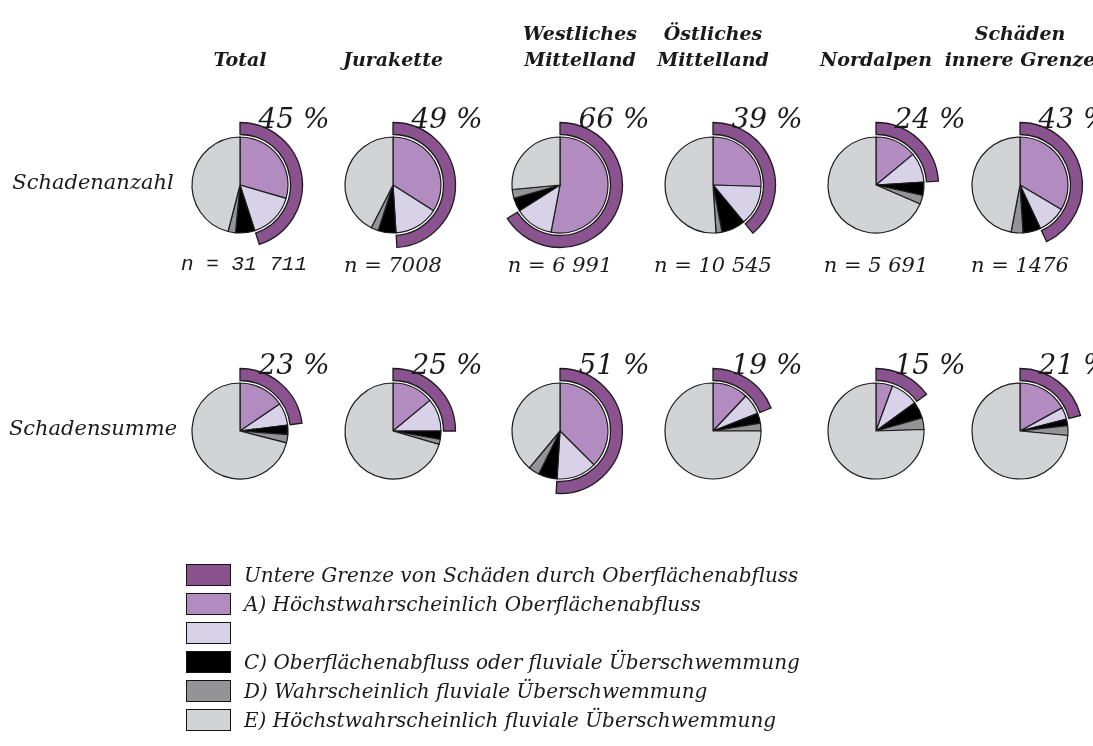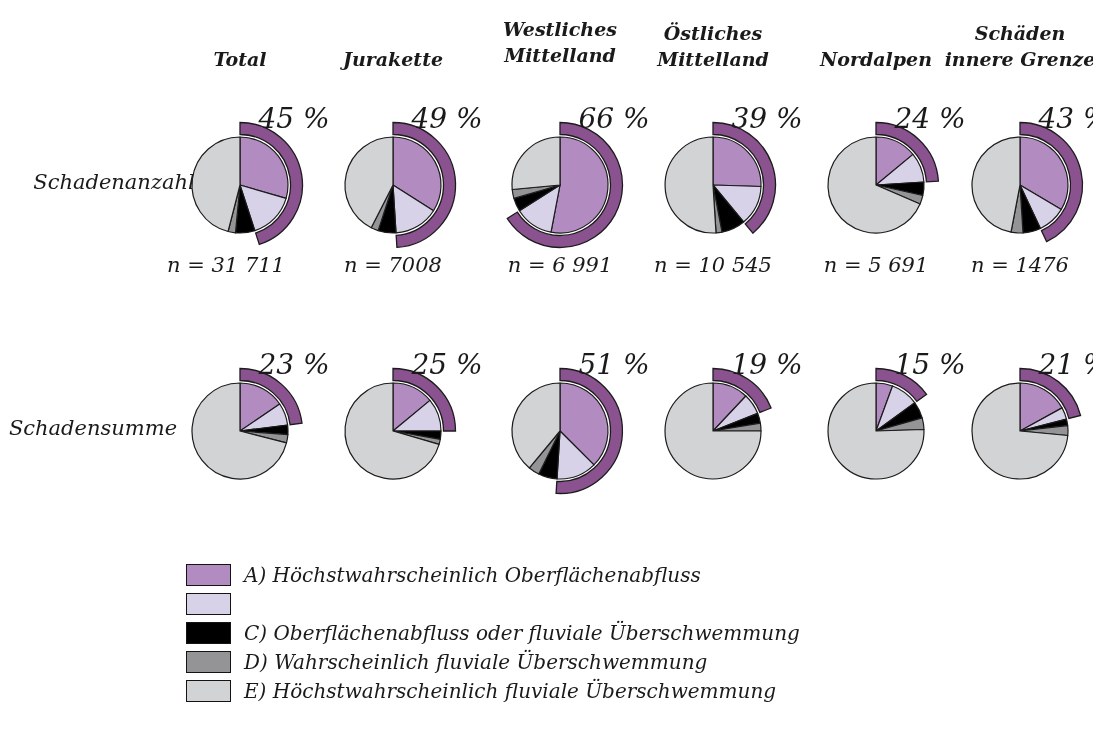--- a/index.html
+++ b/index.html
@@ -48,51 +48,51 @@
 <body>
 
 <div id="stage">
   <div id="headers">
       <div class="col-header" style="left: 155px; width: 170px;">
         <div>Total</div>
       </div>
       <div class="col-header" style="left: 308px; width: 170px;">
         <div>Jurakette</div>
       </div>
-      <div class="col-header" style="left: 475px; width: 170px; justify-content: center;">
+      <div class="col-header" style="left: 495px; width: 170px;">
         <div>Westliches</div>
         <div>Mittelland</div>
       </div>
       <div class="col-header" style="left: 628px; width: 170px;">
         <div>Östliches</div>
         <div>Mittelland</div>
       </div>
       <div class="col-header" style="left: 791px; width: 170px;">
         <div>Nordalpen</div>
       </div>
       <div class="col-header" style="left: 935px; width: 170px;">
         <div>Schäden</div>
         <div>innere Grenze</div>
       </div>
     </div>
   <div id="row-labels">
-      <div class="row-label" style="left: 8px; top: 170px; margin-left: 21px;">Schadenanzahl</div>
+      <div class="row-label" style="left: 8px; top: 170px;">Schadenanzahl</div>
       <div class="row-label" style="left: 8px; top: 416px;">Schadensumme</div>
     </div>
   <div id="pies">
       <svg class="pie-svg" width="150" height="150" viewBox="-75 -75 150 150" style="left: 165px; top: 110px;">
         <path d="M0.00,-62.50 A62.5,62.5 0 0 1 19.31,59.44 L15.61,48.03 A50.5,50.5 0 0 0 0.00,-50.50 Z" fill="#8B5290" stroke="#1c1c1c" stroke-width="1.3"></path>
         <path d="M0,0 L0.00,-48.00 A48,48 0 0 1 46.09,13.39 Z" fill="#B28CC0" stroke="#1c1c1c" stroke-width="1.2" stroke-linejoin="round"></path>
         <path d="M0,0 L46.09,13.39 A48,48 0 0 1 14.83,45.65 Z" fill="#D8D2E8" stroke="#1c1c1c" stroke-width="1.2" stroke-linejoin="round"></path>
         <path d="M0,0 L14.83,45.65 A48,48 0 0 1 -4.52,47.79 Z" fill="#000000" stroke="#1c1c1c" stroke-width="1.2" stroke-linejoin="round"></path>
         <path d="M0,0 L-4.52,47.79 A48,48 0 0 1 -11.94,46.49 Z" fill="#949497" stroke="#1c1c1c" stroke-width="1.2" stroke-linejoin="round"></path>
         <path d="M0,0 L-11.94,46.49 A48,48 0 0 1 -0.00,-48.00 Z" fill="#D2D3D5" stroke="#1c1c1c" stroke-width="1.2" stroke-linejoin="round"></path>
       </svg>
       <div class="pct-label" style="left: 242px; top: 102px;">45 %</div>
-      <div class="n-label" style="left: 141px; top: 253px;">n = 31 711</div>
+      <div class="n-label" style="left: 159px; top: 253px; font-family: Liberation Mono, monospace;">n = 31 711</div>
       <svg class="pie-svg" width="150" height="150" viewBox="-75 -75 150 150" style="left: 318px; top: 110px;">
         <path d="M0.00,-62.50 A62.5,62.5 0 0 1 3.92,62.38 L3.17,50.40 A50.5,50.5 0 0 0 0.00,-50.50 Z" fill="#8B5290" stroke="#1c1c1c" stroke-width="1.3"></path>
         <path d="M0,0 L0.00,-48.00 A48,48 0 0 1 40.53,25.72 Z" fill="#B28CC0" stroke="#1c1c1c" stroke-width="1.2" stroke-linejoin="round"></path>
         <path d="M0,0 L40.53,25.72 A48,48 0 0 1 3.01,47.91 Z" fill="#D8D2E8" stroke="#1c1c1c" stroke-width="1.2" stroke-linejoin="round"></path>
         <path d="M0,0 L3.01,47.91 A48,48 0 0 1 -14.83,45.65 Z" fill="#000000" stroke="#1c1c1c" stroke-width="1.2" stroke-linejoin="round"></path>
         <path d="M0,0 L-14.83,45.65 A48,48 0 0 1 -21.79,42.77 Z" fill="#949497" stroke="#1c1c1c" stroke-width="1.2" stroke-linejoin="round"></path>
         <path d="M0,0 L-21.79,42.77 A48,48 0 0 1 -0.00,-48.00 Z" fill="#D2D3D5" stroke="#1c1c1c" stroke-width="1.2" stroke-linejoin="round"></path>
       </svg>
       <div class="pct-label" style="left: 395px; top: 102px;">49 %</div>
       <div class="n-label" style="left: 308px; top: 253px;">n = 7008</div>
@@ -186,20 +186,24 @@
         <path d="M0,0 L0.00,-48.00 A48,48 0 0 1 42.06,-23.12 Z" fill="#B28CC0" stroke="#1c1c1c" stroke-width="1.2" stroke-linejoin="round"></path>
         <path d="M0,0 L42.06,-23.12 A48,48 0 0 1 46.49,-11.94 Z" fill="#D8D2E8" stroke="#1c1c1c" stroke-width="1.2" stroke-linejoin="round"></path>
         <path d="M0,0 L46.49,-11.94 A48,48 0 0 1 47.69,-5.42 Z" fill="#000000" stroke="#1c1c1c" stroke-width="1.2" stroke-linejoin="round"></path>
         <path d="M0,0 L47.69,-5.42 A48,48 0 0 1 47.79,4.52 Z" fill="#949497" stroke="#1c1c1c" stroke-width="1.2" stroke-linejoin="round"></path>
         <path d="M0,0 L47.79,4.52 A48,48 0 1 1 -0.00,-48.00 Z" fill="#D2D3D5" stroke="#1c1c1c" stroke-width="1.2" stroke-linejoin="round"></path>
       </svg>
       <div class="pct-label" style="left: 1022px; top: 348px;">21 %</div>
     </div>
   <div id="legend">
       <div class="legend-row">
+        <div class="legend-swatch" style="background: rgb(139, 82, 144);"></div>
+        <div class="legend-label">Untere Grenze von Schäden durch Oberflächenabfluss</div>
+      </div>
+      <div class="legend-row">
         <div class="legend-swatch" style="background: rgb(178, 140, 192);"></div>
         <div class="legend-label">A) Höchstwahrscheinlich Oberflächenabfluss</div>
       </div>
       <div class="legend-row">
         <div class="legend-swatch" style="background: rgb(216, 210, 232);"></div>
       </div>
       <div class="legend-row">
         <div class="legend-swatch" style="background: rgb(0, 0, 0);"></div>
         <div class="legend-label">C) Oberflächenabfluss oder fluviale Überschwemmung</div>
       </div>

